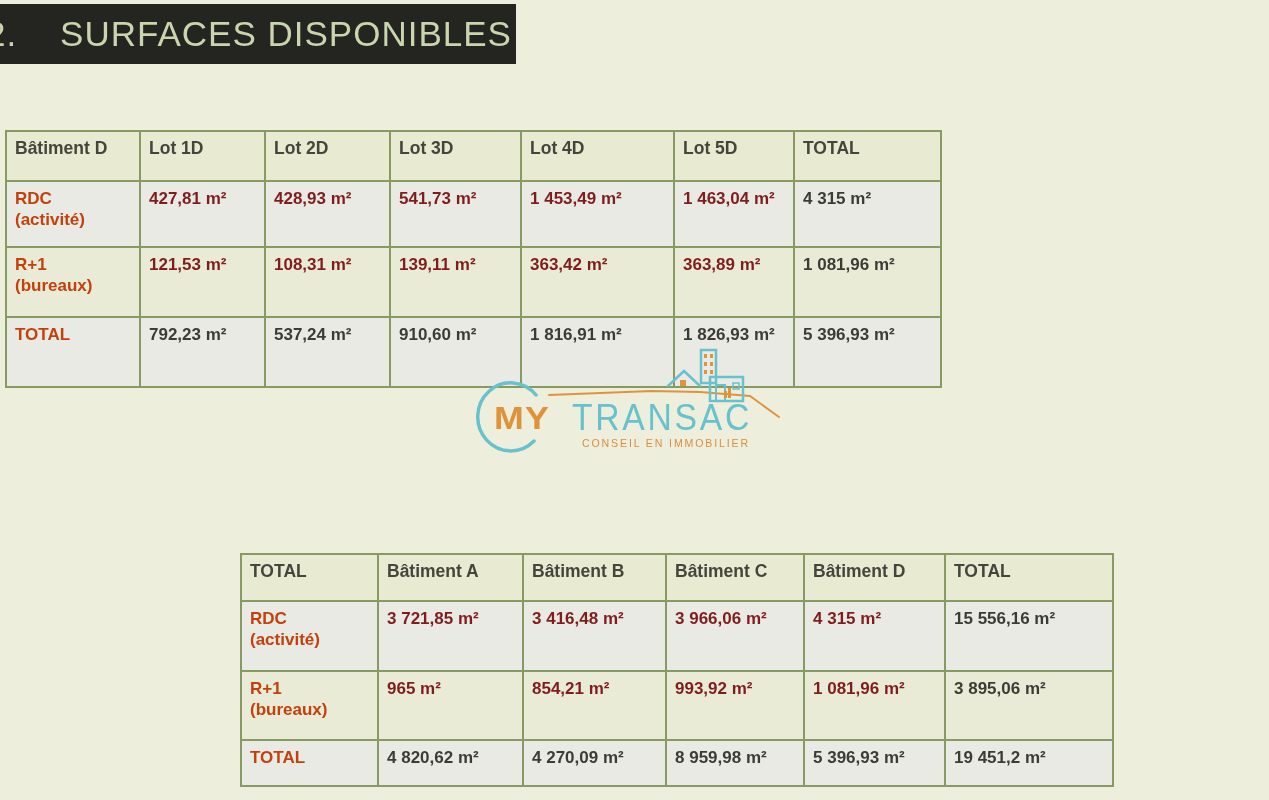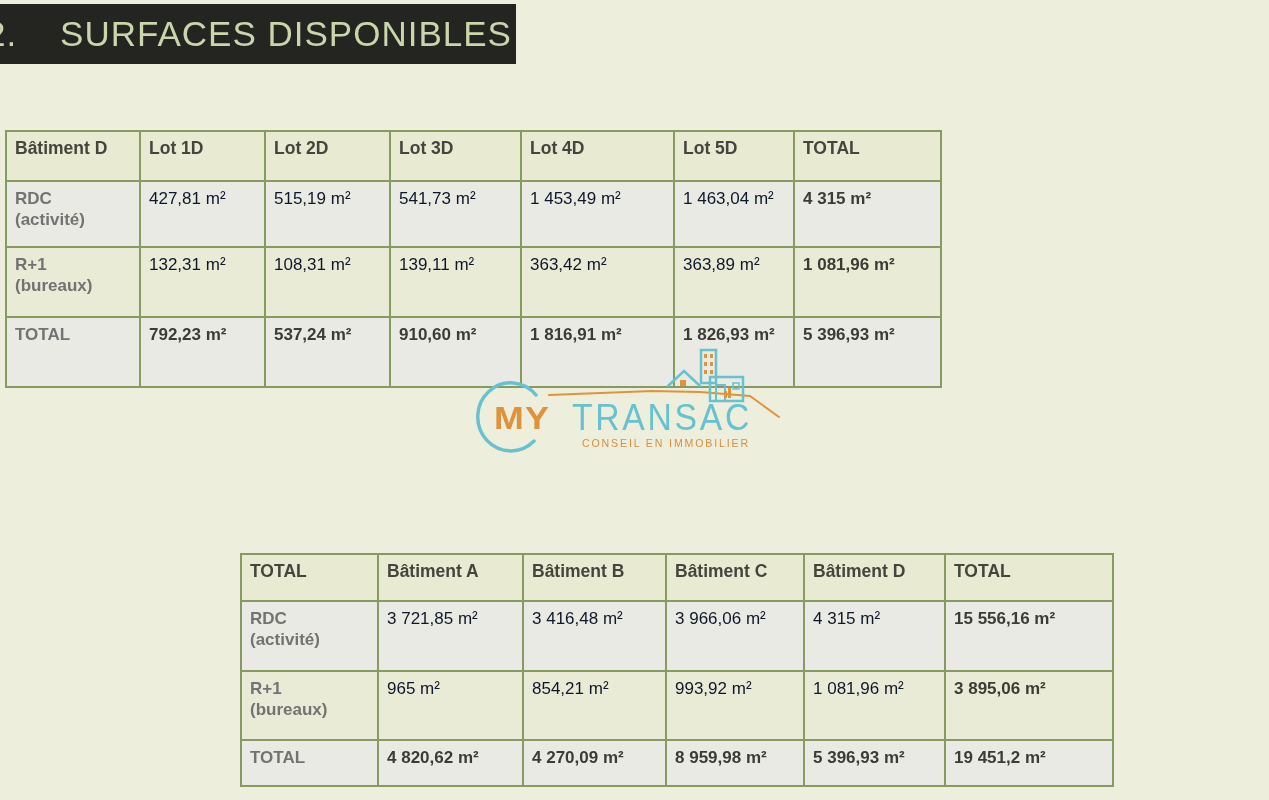--- a/index.html
+++ b/index.html
@@ -34,33 +34,34 @@
     position:absolute;
     z-index:2;
     border-radius:18px;
   }
   td,th{
     border:2px solid #879a62;
     vertical-align:top;
     padding:6px 8px;
     font-size:17px;
     line-height:1.25;
-    color:#0f172a;
+    color:#7f1d1d;
     text-align:left;
     overflow:hidden;
+    font-weight:bold;
   }
   th{
     font-weight:bold;
     color:#45453e;
     font-size:17.5px;
     background:#e8ead2;
   }
   tr.gray  td{background:#e9eae3;}
   tr.cream td{background:#eaebd6;}
-  .lbl{font-weight:bold;color:#737373;white-space:pre-line;}
+  .lbl{font-weight:bold;color:#c2410c;white-space:pre-line;}
   .b{font-weight:bold;color:#3c3c36;}
 
   #t1{left:5px; top:130px; width:935px;}
   #t1 td:nth-child(6), #t1 th:nth-child(6){padding-right:4px;}
   #t2{left:240px; top:553px; width:872px;}
 
   
   .logo{
     position:absolute; left:420px; top:336px;
     width:380px; height:132px;
@@ -93,30 +94,30 @@
       <th>Lot 4D</th>
       <th>Lot 5D</th>
       <th>TOTAL</th>
     </tr>
   </thead>
   <tbody>
     <tr class="gray" style="height:66px">
       <td class="lbl">RDC
 (activité)</td>
       <td>427,81 m²</td>
-      <td>515,19 m²</td>
+      <td>428,93 m²</td>
       <td>541,73 m²</td>
       <td>1 453,49 m²</td>
       <td>1 463,04 m²</td>
       <td class="b">4 315 m²</td>
     </tr>
     <tr class="cream" style="height:70px">
       <td class="lbl">R+1
 (bureaux)</td>
-      <td>132,31 m²</td>
+      <td>121,53 m²</td>
       <td>108,31 m²</td>
       <td>139,11 m²</td>
       <td>363,42 m²</td>
       <td>363,89 m²</td>
       <td class="b">1 081,96 m²</td>
     </tr>
     <tr class="gray" style="height:70px">
       <td class="lbl">TOTAL</td>
       <td class="b">792,23 m²</td>
       <td class="b">537,24 m²</td>

